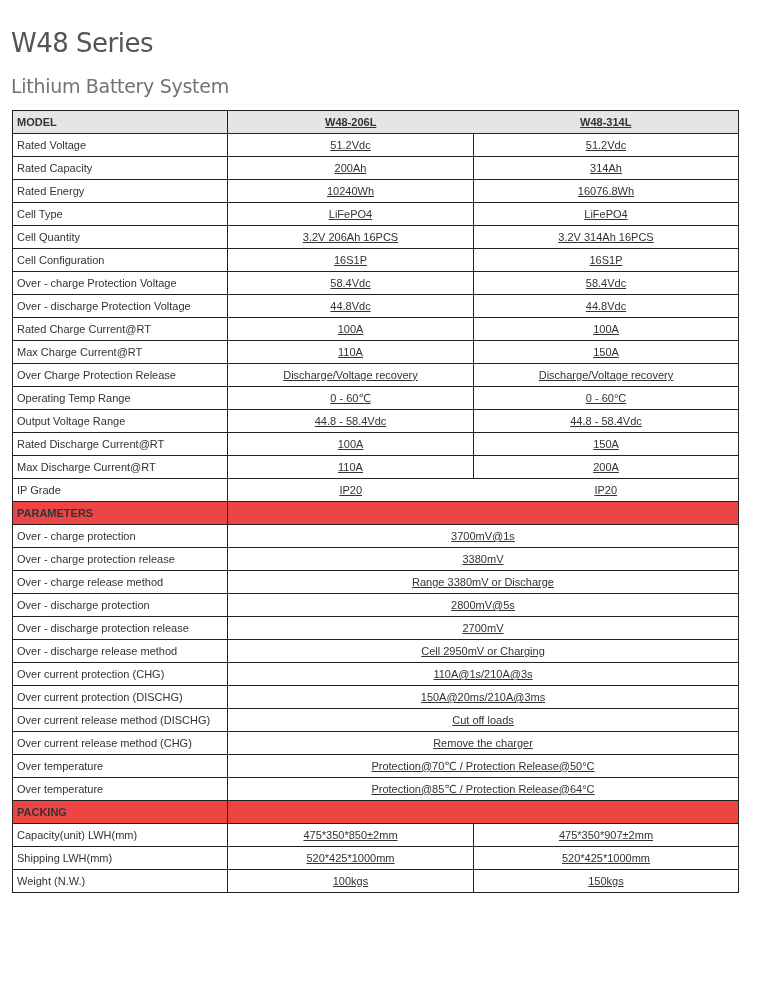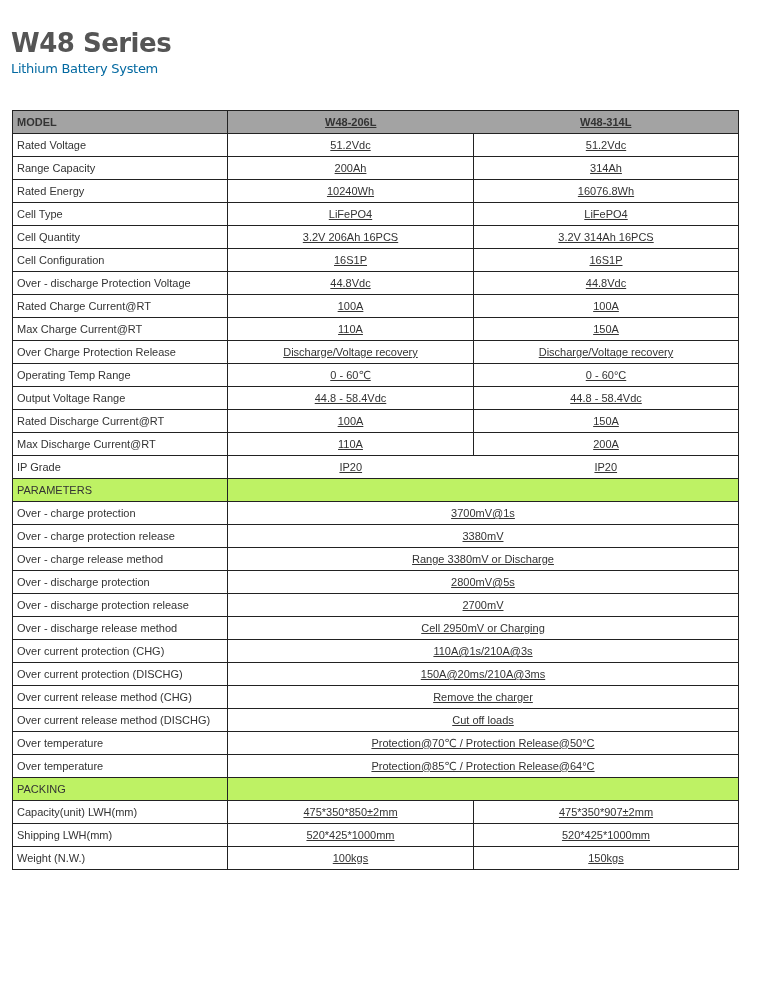--- a/index.html
+++ b/index.html
@@ -1,25 +1,25 @@
 <!DOCTYPE html>
 <html><head>
 <meta charset="utf-8">
 <style>
   html, body { margin: 0; padding: 0; background: #ffffff; }
   body { width: 763px; height: 993px; position: relative; overflow: hidden; font-family: "Liberation Sans", "DejaVu Sans", sans-serif; color: #333; }
-  .title { position: absolute; left: 11px; top: 28px; font-family: "DejaVu Sans", sans-serif; font-weight: bold; font-size: 26px; color: #555; letter-spacing: -0.5px; }
-  .subtitle { position: absolute; left: 11px; top: 61px; font-family: "DejaVu Sans", sans-serif; font-size: 13px; color: #0369a1; letter-spacing: -0.3px; }
+  .title { position: absolute; left: 11px; top: 28px; font-family: "DejaVu Sans", sans-serif; font-weight: normal; font-size: 26px; color: #555; letter-spacing: -0.5px; }
+  .subtitle { position: absolute; left: 11px; top: 75px; font-family: "DejaVu Sans", sans-serif; font-size: 19px; color: #737373; letter-spacing: -0.3px; }
   table.spec { position: absolute; left: 12px; top: 110px; width: 726px; border-collapse: collapse; table-layout: fixed; font-size: 11px; }
   table.spec td { border: 1px solid #222; height: 22px; padding: 0 4px; white-space: nowrap; overflow: hidden; }
   table.spec td.label { width: 207px; text-align: left; }
   table.spec td.val { text-align: center; text-decoration: underline; }
-  tr.head td { background: #a3a3a3; font-weight: bold; }
+  tr.head td { background: #e5e5e5; font-weight: bold; }
   tr.head td.label { font-size: 11px; }
-  tr.section td { background: #bef264; font-weight: normal; }
+  tr.section td { background: #ef4444; font-weight: bold; }
   td.nodiv-l { border-right: none !important; }
   td.nodiv-r { border-left: none !important; }
 </style>
 </head>
 <body>
 
 <div class="title">W48 Series</div>
 <div class="subtitle">Lithium Battery System</div>
 
 <table class="spec">
@@ -33,21 +33,21 @@
       <td class="label">MODEL</td>
       <td class="val nodiv-l">W48-206L</td>
       <td class="val nodiv-r">W48-314L</td>
     </tr>
   <tr>
         <td class="label">Rated Voltage</td>
         <td class="val">51.2Vdc</td>
         <td class="val">51.2Vdc</td>
       </tr>
       <tr>
-        <td class="label">Range Capacity</td>
+        <td class="label">Rated Capacity</td>
         <td class="val">200Ah</td>
         <td class="val">314Ah</td>
       </tr>
       <tr>
         <td class="label">Rated Energy</td>
         <td class="val">10240Wh</td>
         <td class="val">16076.8Wh</td>
       </tr>
       <tr>
         <td class="label">Cell Type</td>
@@ -56,20 +56,25 @@
       </tr>
       <tr>
         <td class="label">Cell Quantity</td>
         <td class="val">3.2V 206Ah 16PCS</td>
         <td class="val">3.2V 314Ah 16PCS</td>
       </tr>
       <tr>
         <td class="label">Cell Configuration</td>
         <td class="val">16S1P</td>
         <td class="val">16S1P</td>
+      </tr>
+      <tr>
+        <td class="label">Over - charge Protection Voltage</td>
+        <td class="val">58.4Vdc</td>
+        <td class="val">58.4Vdc</td>
       </tr>
       <tr>
         <td class="label">Over - discharge Protection Voltage</td>
         <td class="val">44.8Vdc</td>
         <td class="val">44.8Vdc</td>
       </tr>
       <tr>
         <td class="label">Rated Charge Current@RT</td>
         <td class="val">100A</td>
         <td class="val">100A</td>
@@ -139,26 +144,26 @@
       </tr>
       <tr>
         <td class="label">Over current protection (CHG)</td>
         <td class="val" colspan="2">110A@1s/210A@3s</td>
       </tr>
       <tr>
         <td class="label">Over current protection (DISCHG)</td>
         <td class="val" colspan="2">150A@20ms/210A@3ms</td>
       </tr>
       <tr>
+        <td class="label">Over current release method (DISCHG)</td>
+        <td class="val" colspan="2">Cut off loads</td>
+      </tr>
+      <tr>
         <td class="label">Over current release method (CHG)</td>
         <td class="val" colspan="2">Remove the charger</td>
-      </tr>
-      <tr>
-        <td class="label">Over current release method (DISCHG)</td>
-        <td class="val" colspan="2">Cut off loads</td>
       </tr>
       <tr>
         <td class="label">Over temperature</td>
         <td class="val" colspan="2">Protection@70℃ / Protection Release@50°C</td>
       </tr>
       <tr>
         <td class="label">Over temperature</td>
         <td class="val" colspan="2">Protection@85℃ / Protection Release@64°C</td>
       </tr>
       <tr class="section">

